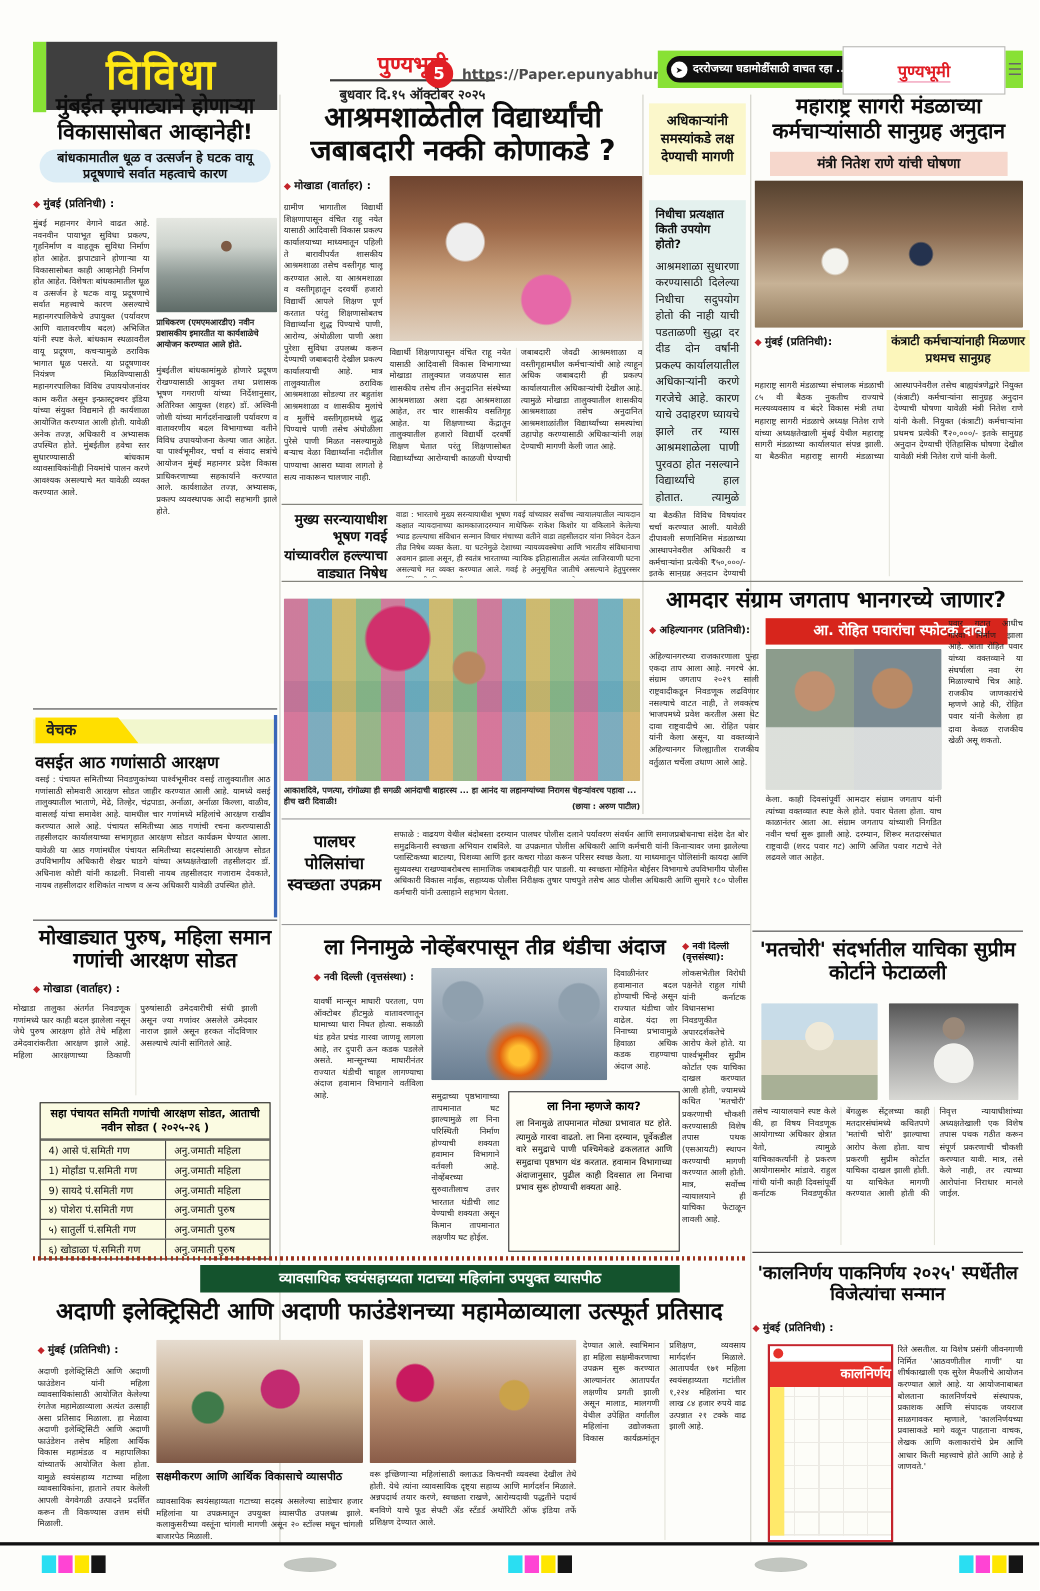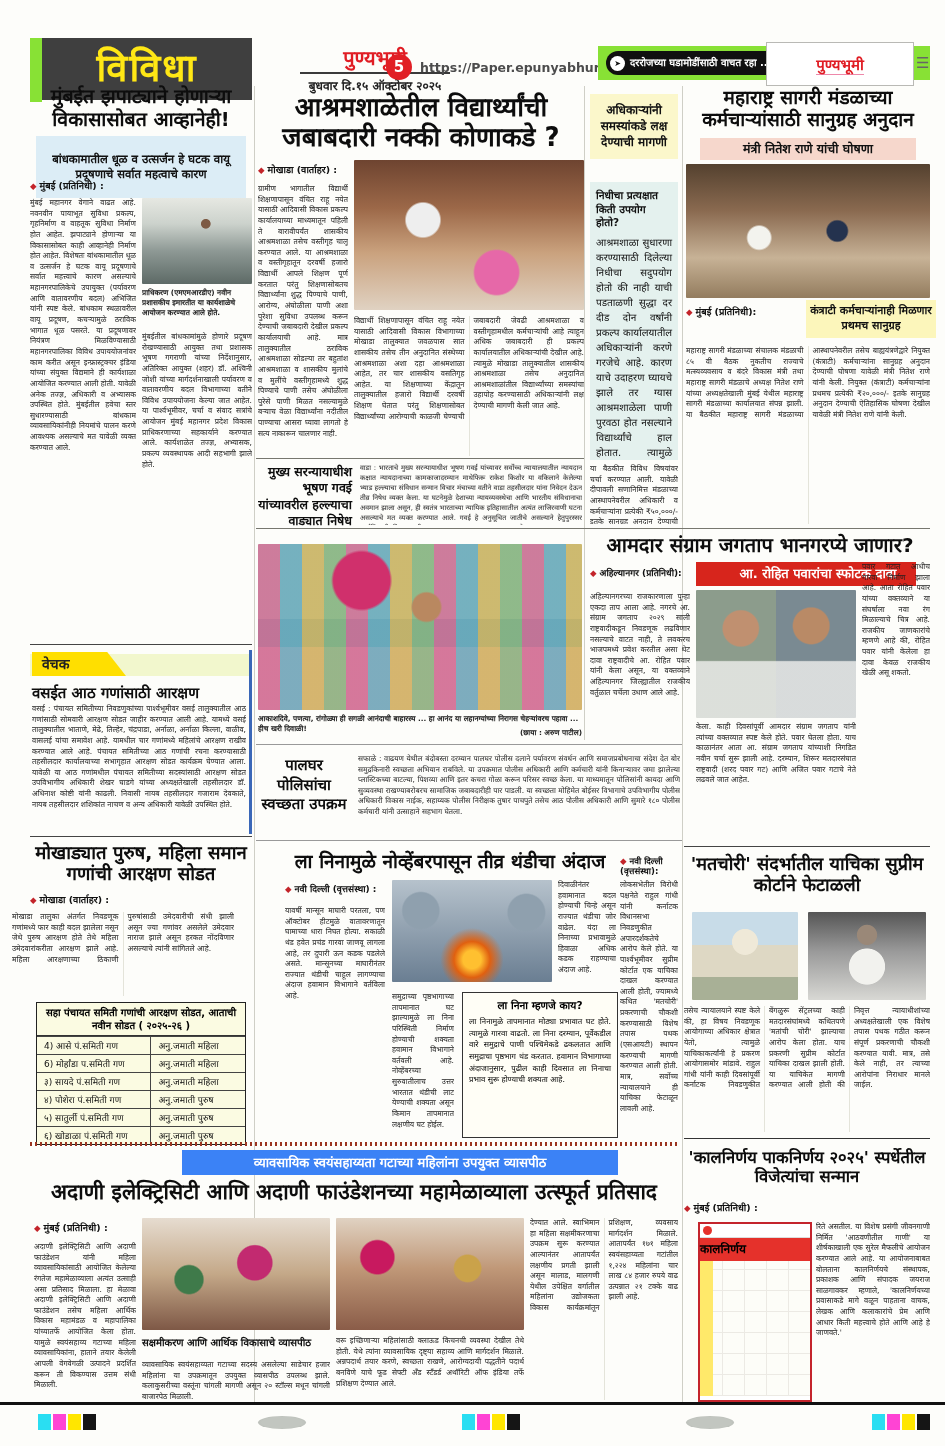--- a/index.html
+++ b/index.html
@@ -31,31 +31,31 @@
         line-height:24px;padding:0 10px 0 4px;display:flex;align-items:center;gap:5px;}
   .pill .circ{display:inline-block;width:15px;height:15px;background:#fff;border-radius:50%;
         color:#111;font-size:8px;line-height:15px;text-align:center;}
   .minipaper{background:#fff;border:1px solid #b9b9b5;display:flex;align-items:center;
              justify-content:center;}
   .minipaper .red{color:#e01d24;font-weight:700;font-size:15px;border-bottom:1px solid #e8a;}
   .hamburger{color:#666;font-size:15px;}
 
   
   .box-blue{background:#dcedf6;font-weight:700;font-size:11.5px;text-align:center;
-            line-height:1.3;padding:16px 6px;color:#111;}
+            line-height:1.3;padding:0 6px;color:#111;border-radius:16px;}
   .box-yellow{background:#fbf7cb;font-weight:700;font-size:12px;text-align:center;
               line-height:1.35;padding:8px 5px;color:#111;}
   .box-cyan{background:#e4f1ee;padding:7px 6px;color:#111;}
   .box-cyan .t{font-weight:700;font-size:10.5px;line-height:1.3;margin-bottom:5px;}
   .box-cyan .b{font-size:10px;line-height:1.5;text-align:justify;}
   .sub-pink{background:#f6d7cc;font-weight:700;font-size:12.5px;text-align:center;color:#111;}
   .sub-yellow{background:#fcf6bb;font-weight:700;font-size:11px;text-align:center;
               line-height:1.35;padding:4px 3px;color:#111;}
   .banner-red{background:#d7251c;color:#fff;font-weight:700;font-size:13px;text-align:center;padding-left:24px;}
-  .banner-orange{background:#3b82f6;color:#fff;font-weight:700;font-size:13px;text-align:center;
+  .banner-orange{background:#14532d;color:#fff;font-weight:700;font-size:13px;text-align:center;
                  line-height:25px;}
   .vtag-strip{background:#f2f7cd;}
   .vtag{background:#ffdf00;color:#222;font-weight:700;font-size:14px;line-height:24px;
         padding-left:10px;clip-path:polygon(0 0,80% 0,100% 100%,0 100%);}
   .vbar{background:#3a67b8;}
   .dotted-red{background:repeating-linear-gradient(90deg,#9a3420 0 2px,transparent 2px 5px);}
 
   
   .restable{border:1.5px solid #222;background:#fbfbe2;}
   .restable .tt{font-weight:700;font-size:10px;text-align:center;line-height:1.3;
@@ -100,22 +100,22 @@
     radial-gradient(circle at 70% 45%,#caa24a 0 9%,transparent 10%),
     linear-gradient(180deg,#e0d2c2 0%,#c09878 45%,#8a5c48 100%);}
   .ph-stall{background:radial-gradient(circle at 60% 40%,#c22a70 0 13%,transparent 14%),
     radial-gradient(circle at 25% 55%,#3f7a4a 0 9%,transparent 10%),
     linear-gradient(180deg,#e6dcd0 0%,#c4a888 50%,#7e5846 100%);}
 
   
   .cal{border:2px solid #c4242c;background:#fff;}
   .cal .top{height:13px;background:#fff;border-bottom:1px solid #ddd;display:flex;align-items:center;}
   .cal .dot{width:9px;height:9px;border-radius:50%;background:#e5312b;margin-left:3px;}
-  .cal .band{height:23px;background:#e5312b;color:#000000;font-weight:700;font-size:12px;
-             text-align:left;line-height:23px;}
+  .cal .band{height:23px;background:#e5312b;color:#ffffff;font-weight:700;font-size:12px;
+             text-align:right;line-height:23px;}
   .cal .grid{position:relative;height:calc(100% - 41px);
     background:repeating-linear-gradient(0deg,#eceae4 0 1px,transparent 1px 21px),
                repeating-linear-gradient(90deg,#eceae4 0 1px,transparent 1px 22px),#fdfdf8;}
   .cal .ystrip{position:absolute;left:0;top:0;width:13px;height:100%;background:#ffe96a;}
 
   
   .sq{display:inline-block;width:13px;height:16px;margin-right:2px;vertical-align:top;}
   .sq-c{background:#2adef2;} .sq-m{background:#ff44d4;} .sq-y{background:#ffe600;} .sq-k{background:#151515;}
   .ellipse{background:radial-gradient(ellipse at center,#c2c6c0 0 60%,#aeb2ac 100%);border-radius:50%;}
 
@@ -189,21 +189,21 @@
   <div class="abs cap" style="left:258px;top:714px;width:324px;height:24px;">आकाशदिवे, पणत्या, रांगोळ्या ही सगळी आनंदाची बाहारस्य ... हा आनंद या लहानग्यांच्या निरागस चेहऱ्यांवरच पहावा ... हीच खरी दिवाळी!</div>
   <div class="abs cap" style="left:494px;top:728px;width:88px;text-align:right;">(छाया : अरुण पाटील)</div>
 
   <div class="hr" style="left:30px;top:644px;width:222px;background:#444;"></div>
   <div class="abs vtag-strip" style="left:30px;top:654px;width:222px;height:22px;"></div>
   <div class="abs vtag" style="left:32px;top:652px;width:84px;height:24px;">वेचक</div>
   <div class="abs" style="left:32px;top:682px;width:218px;font-weight:700;font-size:15px;color:#0d0d0d;">वसईत आठ गणांसाठी आरक्षण</div>
   <div class="abs body" style="left:32px;top:704px;width:214px;height:128px;">वसई : पंचायत समितीच्या निवडणुकांच्या पार्श्वभूमीवर वसई तालुक्यातील आठ गणांसाठी सोमवारी आरक्षण सोडत जाहीर करण्यात आली आहे. यामध्ये वसई तालुक्यातील भाताणे, मेढे, तिल्हेर, चंद्रपाडा, अर्नाळा, अर्नाळा किल्ला, वाळीव, वासलई यांचा समावेश आहे. यामधील चार गणांमध्ये महिलांचे आरक्षण राखीव करण्यात आले आहे. पंचायत समितीच्या आठ गणांची रचना करण्यासाठी तहसीलदार कार्यालयाच्या सभागृहात आरक्षण सोडत कार्यक्रम घेण्यात आला. यावेळी या आठ गणांमधील पंचायत समितीच्या सदस्यांसाठी आरक्षण सोडत उपविभागीय अधिकारी शेखर घाडगे यांच्या अध्यक्षतेखाली तहसीलदार डॉ. अधिनाश कोष्टी यांनी काढली. निवासी नायब तहसीलदार गजाराम देवकाते, नायब तहसीलदार शशिकांत नाचण व अन्य अधिकारी यावेळी उपस्थित होते.</div>
   <div class="abs vbar" style="left:249px;top:650px;width:3px;height:184px;"></div>
 
-  <div class="abs hl" style="left:590px;top:534px;width:340px;font-size:20px;">आमदार संग्राम जगताप भानगरप्ये जाणार?</div>
+  <div class="abs hl" style="left:590px;top:534px;width:340px;font-size:20px;">आमदार संग्राम जगताप भानगरच्ये जाणार?</div>
   <div class="abs byline" style="left:590px;top:568px;width:104px;font-size:9px;"><span class="diamond">◆</span><span>अहिल्यानगर (प्रतिनिधी):</span></div>
   <div class="abs body" style="left:590px;top:592px;width:100px;height:232px;">अहिल्यानगरच्या राजकारणाला पुन्हा एकदा ताप आला आहे. नगरचे आ. संग्राम जगताप २०२९ साली राष्ट्रवादीकडून निवडणूक लढविणार नसल्याचे वाटत नाही, ते लवकरच भाजपमध्ये प्रवेश करतील असा थेट दावा राष्ट्रवादीचे आ. रोहित पवार यांनी केला असून, या वक्तव्याने अहिल्यानगर जिल्ह्यातील राजकीय वर्तुळात चर्चेला उधाण आले आहे.</div>
   <div class="abs banner-red" style="left:696px;top:562px;width:196px;height:24px;line-height:24px;">आ. रोहित पवारांचा स्फोटक दावा</div>
   <div class="ph ph-jagtap" style="left:696px;top:590px;width:160px;height:128px;"></div>
   <div class="abs body" style="left:862px;top:562px;width:68px;height:262px;">पवार गटात आधीच गारवा निर्माण झाला आहे. आता रोहित पवार यांच्या वक्तव्याने या संघर्षाला नवा रंग मिळाल्याचे चित्र आहे. राजकीय जाणकारांचे म्हणणे आहे की, रोहित पवार यांनी केलेला हा दावा केवळ राजकीय खेळी असू शकतो.</div>
   <div class="abs body" style="left:696px;top:722px;width:160px;height:102px;">केला. काही दिवसांपूर्वी आमदार संग्राम जगताप यांनी त्यांच्या वक्तव्यात स्पष्ट केले होते. पवार घेतला होता. याच काळानंतर आता आ. संग्राम जगताप यांच्याशी निगडित नवीन चर्चा सुरू झाली आहे. दरम्यान, शिरूर मतदारसंघात राष्ट्रवादी (शरद पवार गट) आणि अजित पवार गटाचे नेते लढवले जात आहेत.</div>
 
   <div class="hr" style="left:256px;top:744px;width:426px;background:#999;"></div>
   <div class="abs hl" style="left:258px;top:756px;width:92px;font-size:15px;line-height:1.3;">पालघर पोलिसांचा स्वच्छता उपक्रम</div>
   <div class="abs body" style="left:358px;top:754px;width:322px;height:80px;font-size:7.4px;">सफाळे : वाढयण येथील बंदोबस्ता दरम्यान पालघर पोलीस दलाने पर्यावरण संवर्धन आणि समाजप्रबोधनाचा संदेश देत बोर समुद्रकिनारी स्वच्छता अभियान राबविले. या उपक्रमात पोलीस अधिकारी आणि कर्मचारी यांनी किनाऱ्यावर जमा झालेल्या प्लास्टिकच्या बाटल्या, पिशव्या आणि इतर कचरा गोळा करून परिसर स्वच्छ केला. या माध्यमातून पोलिसांनी कायदा आणि सुव्यवस्था राखण्याबरोबरच सामाजिक जबाबदारीही पार पाडली. या स्वच्छता मोहिमेत बोईसर विभागाचे उपविभागीय पोलीस अधिकारी विकास नाईक, सहाय्यक पोलीस निरीक्षक तुषार पाचपुते तसेच आठ पोलीस अधिकारी आणि सुमारे १८० पोलीस कर्मचारी यांनी उत्साहाने सहभाग घेतला.</div>
@@ -213,25 +213,25 @@
   <div class="abs hl" style="left:30px;top:842px;width:222px;font-size:18.5px;">मोखाड्यात पुरुष, महिला समान गणांची आरक्षण सोडत</div>
   <div class="abs byline" style="left:30px;top:894px;width:150px;"><span class="diamond">◆</span><span>मोखाडा (वार्ताहर) :</span></div>
   <div class="abs body cols2" style="left:12px;top:912px;width:222px;height:84px;">मोखाडा तालुका अंतर्गत निवडणूक गणांमध्ये फार काही बदल झालेला नसून जेथे पुरुष आरक्षण होते तेथे महिला उमेदवारांकरीता आरक्षण झाले आहे. महिला आरक्षणाच्या ठिकाणी पुरुषांसाठी उमेदवारीची संधी झाली असून ज्या गणांवर असलेले उमेदवार नाराज झाले असून हरकत नोंदविणार असल्याचे त्यांनी सांगितले आहे.</div>
   <div class="abs restable" style="left:36px;top:1002px;width:208px;">
     <div class="tt">सहा पंचायत समिती गणांची आरक्षण सोडत, आताची नवीन सोडत ( २०२५-२६ )</div>
     <div class="trow">
         <div class="c">4) आसे पं.समिती गण</div>
         <div class="c">अनु.जमाती महिला</div>
       </div>
     <div class="trow">
-        <div class="c">6) मोर्हांडा प.समिती गण</div>
+        <div class="c">1) मोर्हांडा प.समिती गण</div>
         <div class="c">अनु.जमाती महिला</div>
       </div>
     <div class="trow">
-        <div class="c">३) सायदे पं.समिती गण</div>
+        <div class="c">9) सायदे पं.समिती गण</div>
         <div class="c">अनु.जमाती महिला</div>
       </div>
     <div class="trow">
         <div class="c">४) पोशेरा पं.समिती गण</div>
         <div class="c">अनु.जमाती पुरुष</div>
       </div>
     <div class="trow">
         <div class="c">५) सातुर्ली पं.समिती गण</div>
         <div class="c">अनु.जमाती पुरुष</div>
       </div>

